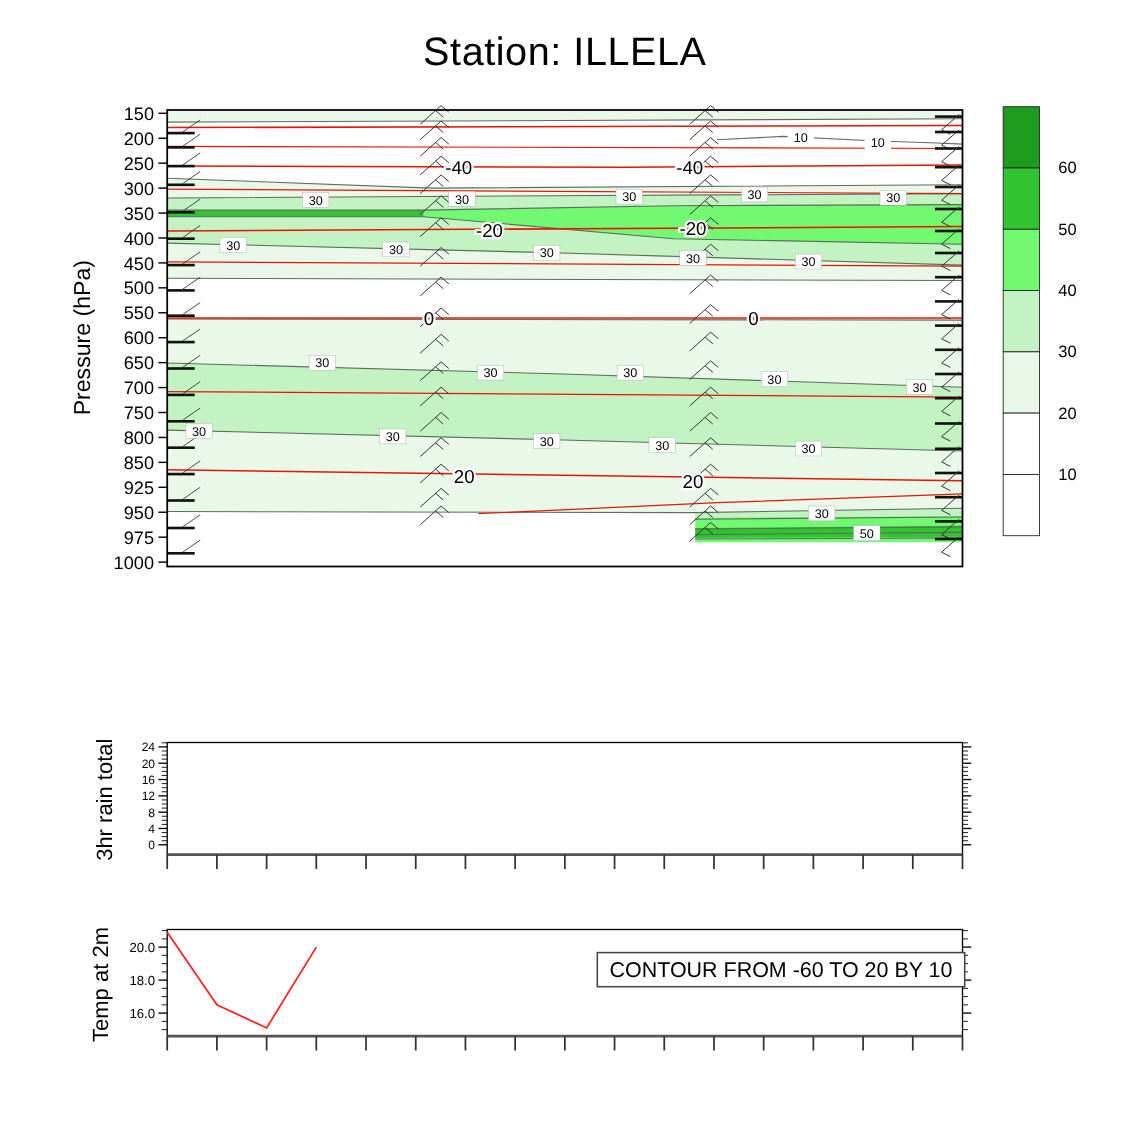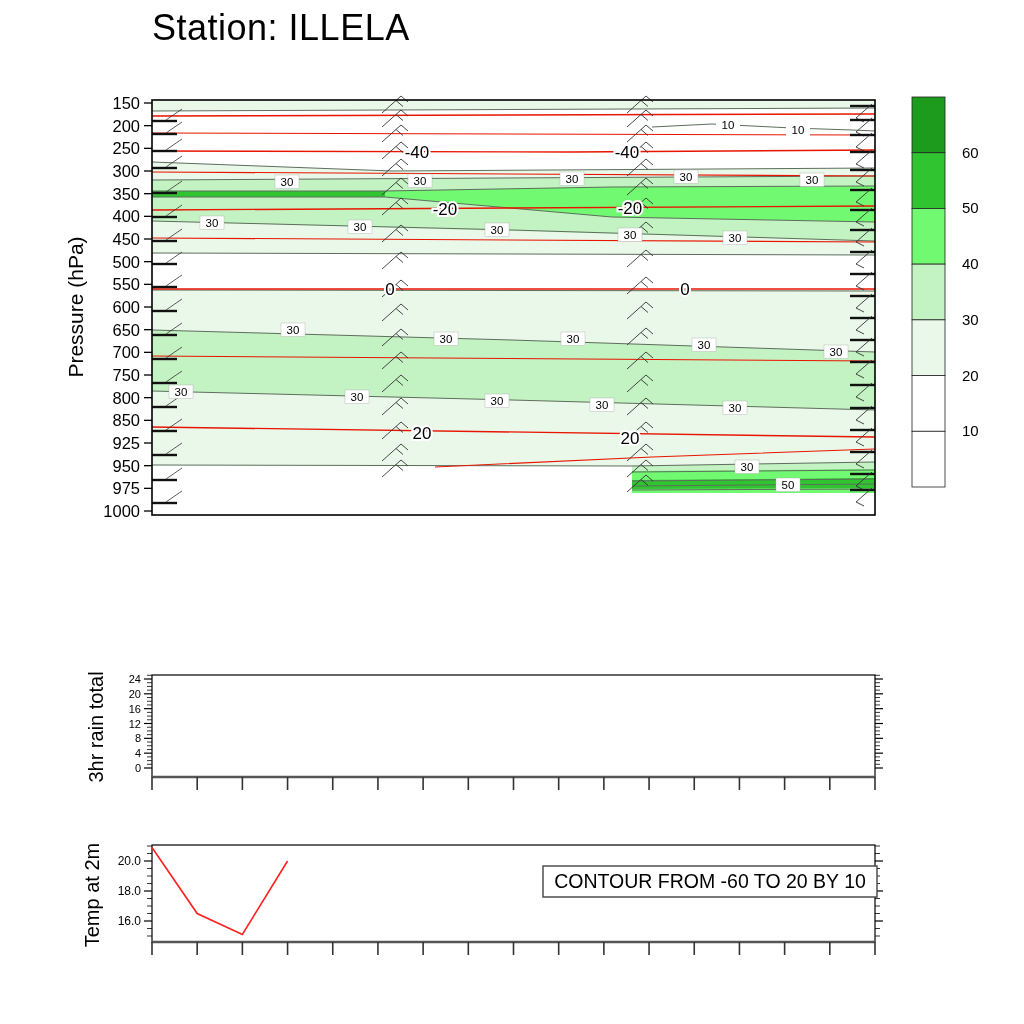--- a/index.html
+++ b/index.html
@@ -1,18 +1,18 @@
 <!DOCTYPE html>
 <html><head>
 <meta charset="utf-8">
 <style>
   html,body{margin:0;padding:0;background:#ffffff;}
   body{width:1024px;height:1024px;font-family:"Liberation Sans",sans-serif;}
   .page{position:relative;width:1024px;height:1024px;background:#fff;overflow:hidden;}
-  .title{position:absolute;left:152px;top:7px;width:723px;
+  .title{position:absolute;left:152px;top:26px;width:723px;text-align:center;
          font-size:36px;color:#000;letter-spacing:0.5px;}
   .vlabel{position:absolute;width:220px;height:30px;line-height:30px;text-align:center;
           transform:rotate(-90deg);font-size:20px;color:#000;white-space:nowrap;}
   #vl-pressure{left:-34px;top:292px;font-size:21px;}
   #vl-rain{left:-14px;top:712px;}
   #vl-temp{left:-18px;top:880px;}
   #figure{position:absolute;left:0;top:0;}
   svg text{font-family:"Liberation Sans",sans-serif;fill:#000;}
 </style>
 </head>

